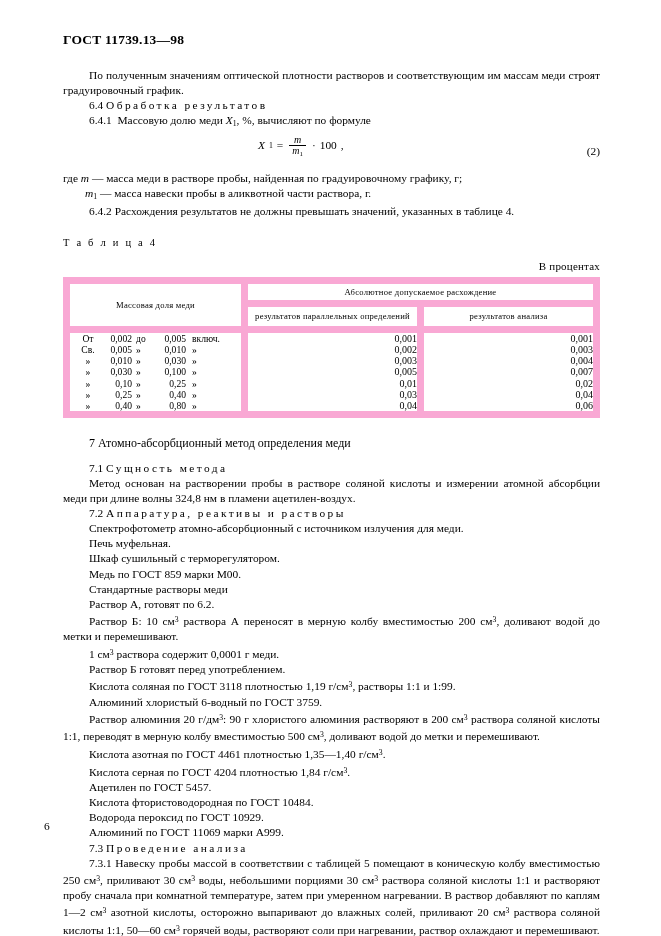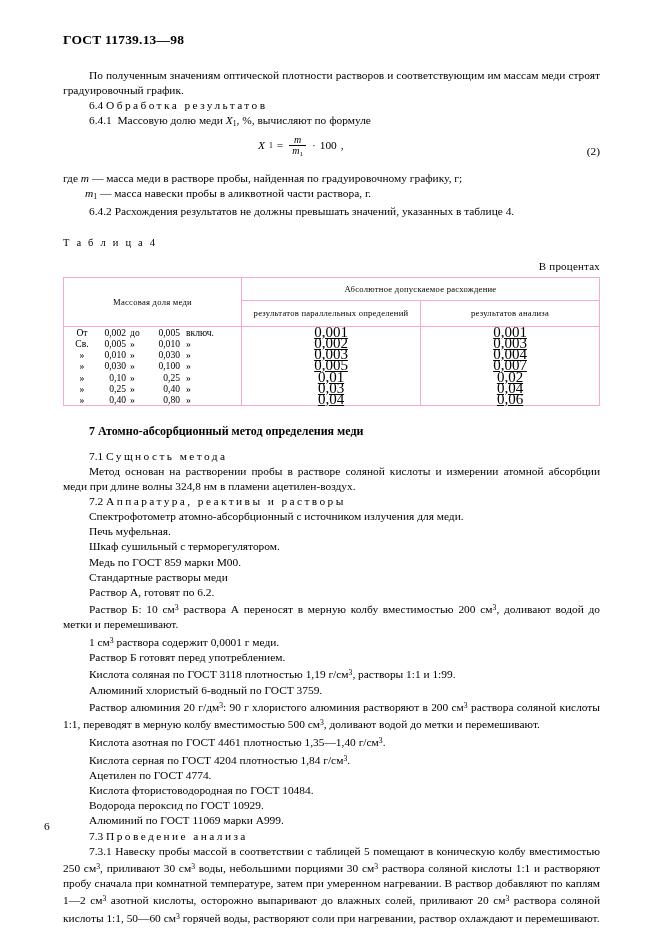--- a/index.html
+++ b/index.html
@@ -97,65 +97,64 @@
     margin-bottom: 3px;
     letter-spacing: 0.2px;
   }
   table.gost {
     border-collapse: collapse;
     width: 537px;
     font-size: 8.6px;
     table-layout: fixed;
   }
   table.gost td, table.gost th {
-    border: 1px solid #f9a8d4;
+    border: 7px solid #f9a8d4;
     font-weight: normal;
     padding: 0;
   }
   table.gost thead th {
     text-align: center;
     vertical-align: middle;
     letter-spacing: 0.25px;
     font-size: 8.6px;
   }
   th.c-first { width: 178px; height: 49px; }
   th.c-span  { height: 23px; }
   th.c-sub1  { width: 179px; height: 26px; }
   th.c-sub2  { width: 180px; height: 26px; }
   .rows-wrap td { vertical-align: top; }
   td.range-cell {
     padding: 4px 0 5px 0;
   }
   td.num-cell {
     padding: 4px 0 5px 0;
-    text-align: center;
-    font-size: 15px;
+    text-align: right;
+    font-size: 10px;
     line-height: 11.1px;
-    text-decoration: underline;
   }
   td.num-cell div { line-height: 11.1px; }
   .rng {
     display: grid;
     grid-template-columns: 20px 38px 16px 38px 34px;
     font-size: 9.6px;
     line-height: 11.1px;
     padding-left: 8px;
     column-gap: 0;
   }
   .rng span { white-space: nowrap; }
   .rng .c2, .rng .c4 { text-align: right; padding-right: 4px; }
   .rng .c1 { text-align: center; }
   .rng .c3 { text-align: left; }
   .rng .c5 { text-align: left; padding-left: 2px; }
 
   .sect-title {
     margin-top: 18px;
     margin-bottom: 10px;
     font-size: 12px;
-    font-weight: bold;
+    font-weight: normal;
     text-indent: 26px;
   }
   .tail { margin-top: 0; }
   .page-num {
     position: absolute;
     left: 44px;
     top: 820px;
     font-size: 11.4px;
   }
 </style>
@@ -308,21 +307,21 @@
     <p class="para"><span>Кислота соляная по ГОСТ 3118 плотностью 1,19 г/см</span><sup>3</sup><span>, растворы 1:1 и 1:99.</span></p>
 
     <p class="para">Алюминий хлористый 6-водный по ГОСТ 3759.</p>
 
     <p class="para"><span>Раствор алюминия 20 г/дм</span><sup>3</sup><span>: 90 г хлористого алюминия растворяют в 200 см</span><sup>3</sup><span> раствора соляной кислоты 1:1, переводят в мерную колбу вместимостью 500 см</span><sup>3</sup><span>, доливают водой до метки и перемешивают.</span></p>
 
     <p class="para"><span>Кислота азотная по ГОСТ 4461 плотностью 1,35—1,40 г/см</span><sup>3</sup><span>.</span></p>
 
     <p class="para"><span>Кислота серная по ГОСТ 4204 плотностью 1,84 г/см</span><sup>3</sup><span>.</span></p>
 
-    <p class="para">Ацетилен по ГОСТ 4774.</p>
+    <p class="para">Ацетилен по ГОСТ 5457.</p>
     <p class="para">Кислота фтористоводородная по ГОСТ 10484.</p>
     <p class="para">Водорода пероксид по ГОСТ 10929.</p>
     <p class="para">Алюминий по ГОСТ 11069 марки А999.</p>
 
     <p class="para"><span class="sect-num">7.3</span> <span class="spaced">Проведение анализа</span></p>
 
     <p class="para tail"><span>7.3.1  Навеску пробы массой в соответствии с таблицей 5 помещают в коническую колбу вместимостью 250 см</span><sup>3</sup><span>, приливают 30 см</span><sup>3</sup><span> воды, небольшими порциями 30 см</span><sup>3</sup><span> раствора соляной кислоты 1:1 и растворяют пробу сначала при комнатной температуре, затем при умеренном нагревании. В раствор добавляют по каплям 1—2 см</span><sup>3</sup><span> азотной кислоты, осторожно выпаривают до влажных солей, приливают 20 см</span><sup>3</sup><span> раствора соляной кислоты 1:1, 50—60 см</span><sup>3</sup><span> горячей воды, растворяют соли при нагревании, раствор охлаждают и перемешивают.</span></p>
 
   </div>
 

